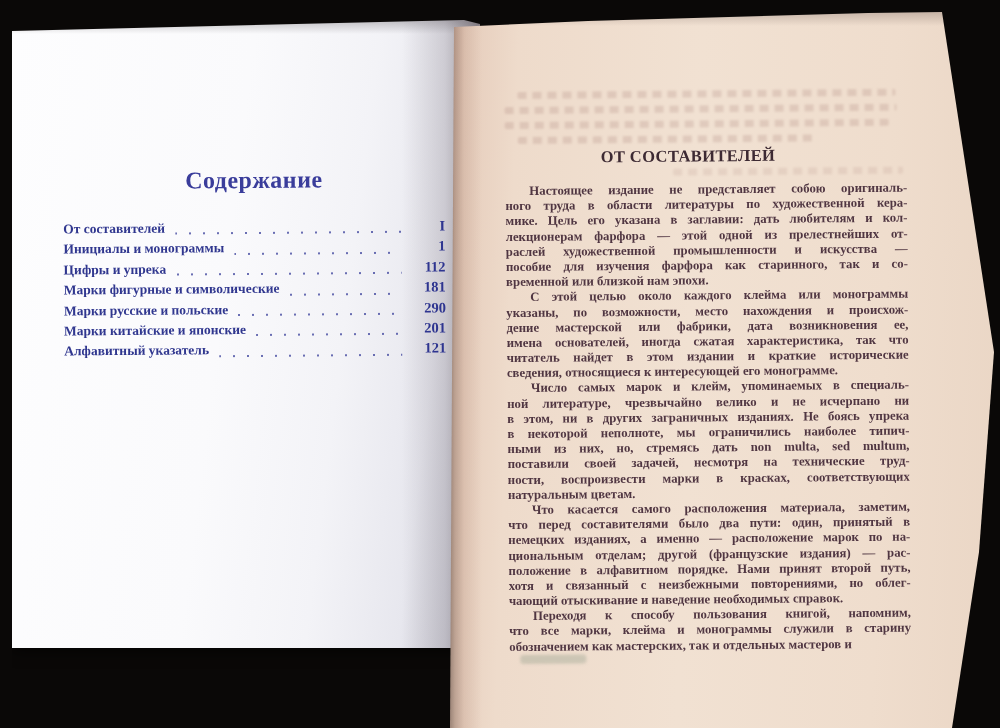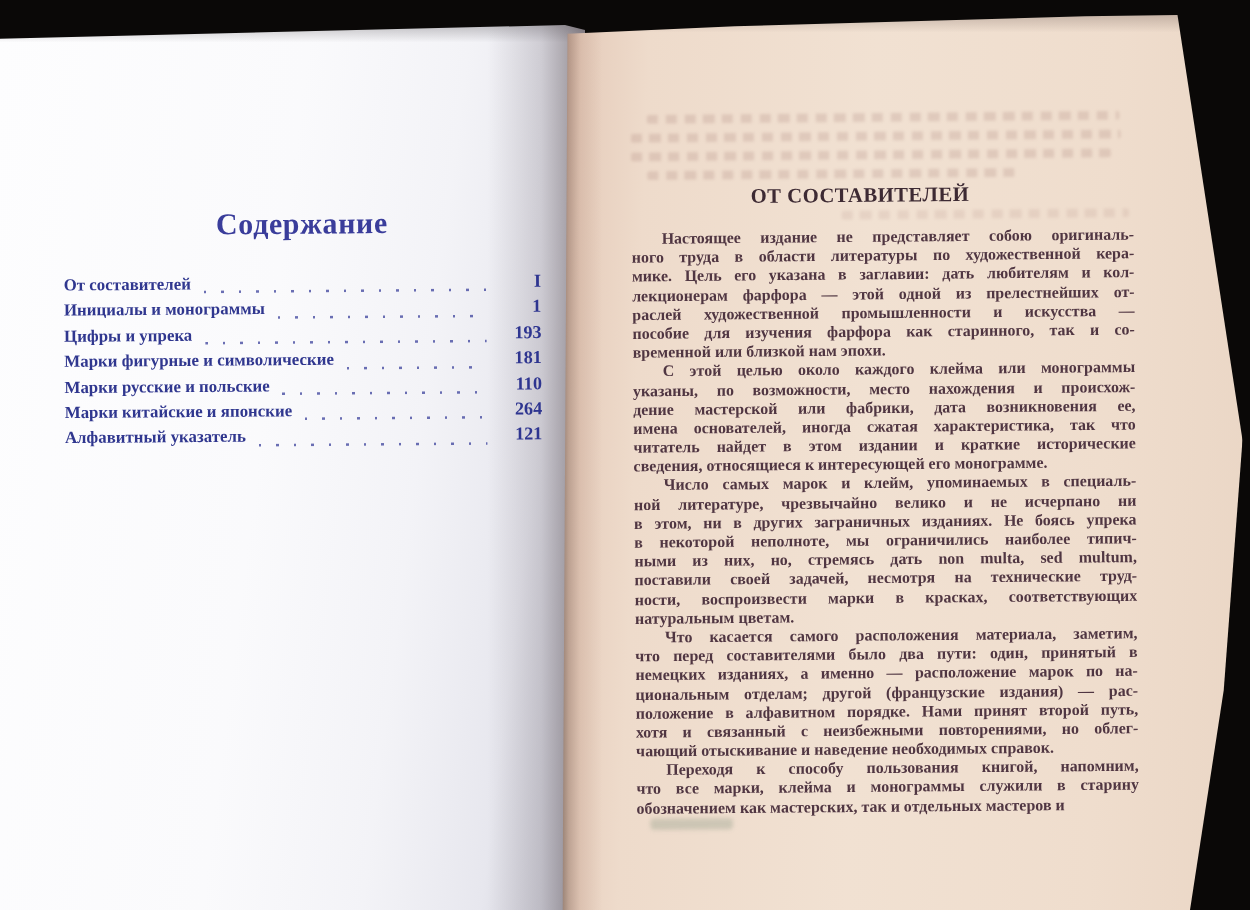--- a/index.html
+++ b/index.html
@@ -7,21 +7,21 @@
     width:1000px;height:728px;
     background:#0a0807;
     overflow:hidden;
     position:relative;
     font-family:"Liberation Serif", serif;
   }
   .scene{position:absolute;inset:0;}
 
   
   .page-left{
-    position:absolute;left:0;top:0;width:468px;height:728px;
+    position:absolute;left:12px;top:0;width:468px;height:648px;
     clip-path:polygon(0 31px,452px 20px,468px 24px,468px 728px,0 728px);
     background:linear-gradient(97deg,#fdfdfe 0%,#fafafc 45%,#f3f3f7 68%,#e7e7ee 85%,#cfcfd8 96%,#bdbdc6 100%);
     filter:drop-shadow(0 2px 8px rgba(0,0,0,.7));
   }
   .page-left .top-shade{
     position:absolute;left:0;top:18px;width:100%;height:16px;
     background:linear-gradient(180deg,rgba(70,65,70,.35),rgba(70,65,70,0));
   }
   .page-left .gutter-shade{
     position:absolute;right:0;top:0;width:78px;height:100%;
@@ -118,36 +118,36 @@
           <span class="toc-page">I</span>
         </div>
         <div class="toc-row">
           <span class="toc-label">Инициалы и монограммы</span>
           <span class="toc-leader"></span>
           <span class="toc-page">1</span>
         </div>
         <div class="toc-row">
           <span class="toc-label">Цифры и упрека</span>
           <span class="toc-leader"></span>
-          <span class="toc-page">193</span>
+          <span class="toc-page">112</span>
         </div>
         <div class="toc-row">
           <span class="toc-label">Марки фигурные и символические</span>
           <span class="toc-leader"></span>
           <span class="toc-page">181</span>
         </div>
         <div class="toc-row">
           <span class="toc-label">Марки русские и польские</span>
           <span class="toc-leader"></span>
-          <span class="toc-page">110</span>
+          <span class="toc-page">290</span>
         </div>
         <div class="toc-row">
           <span class="toc-label">Марки китайские и японские</span>
           <span class="toc-leader"></span>
-          <span class="toc-page">264</span>
+          <span class="toc-page">201</span>
         </div>
         <div class="toc-row">
           <span class="toc-label">Алфавитный указатель</span>
           <span class="toc-leader"></span>
           <span class="toc-page">121</span>
         </div>
       </div>
     </div>
   </div>
 

